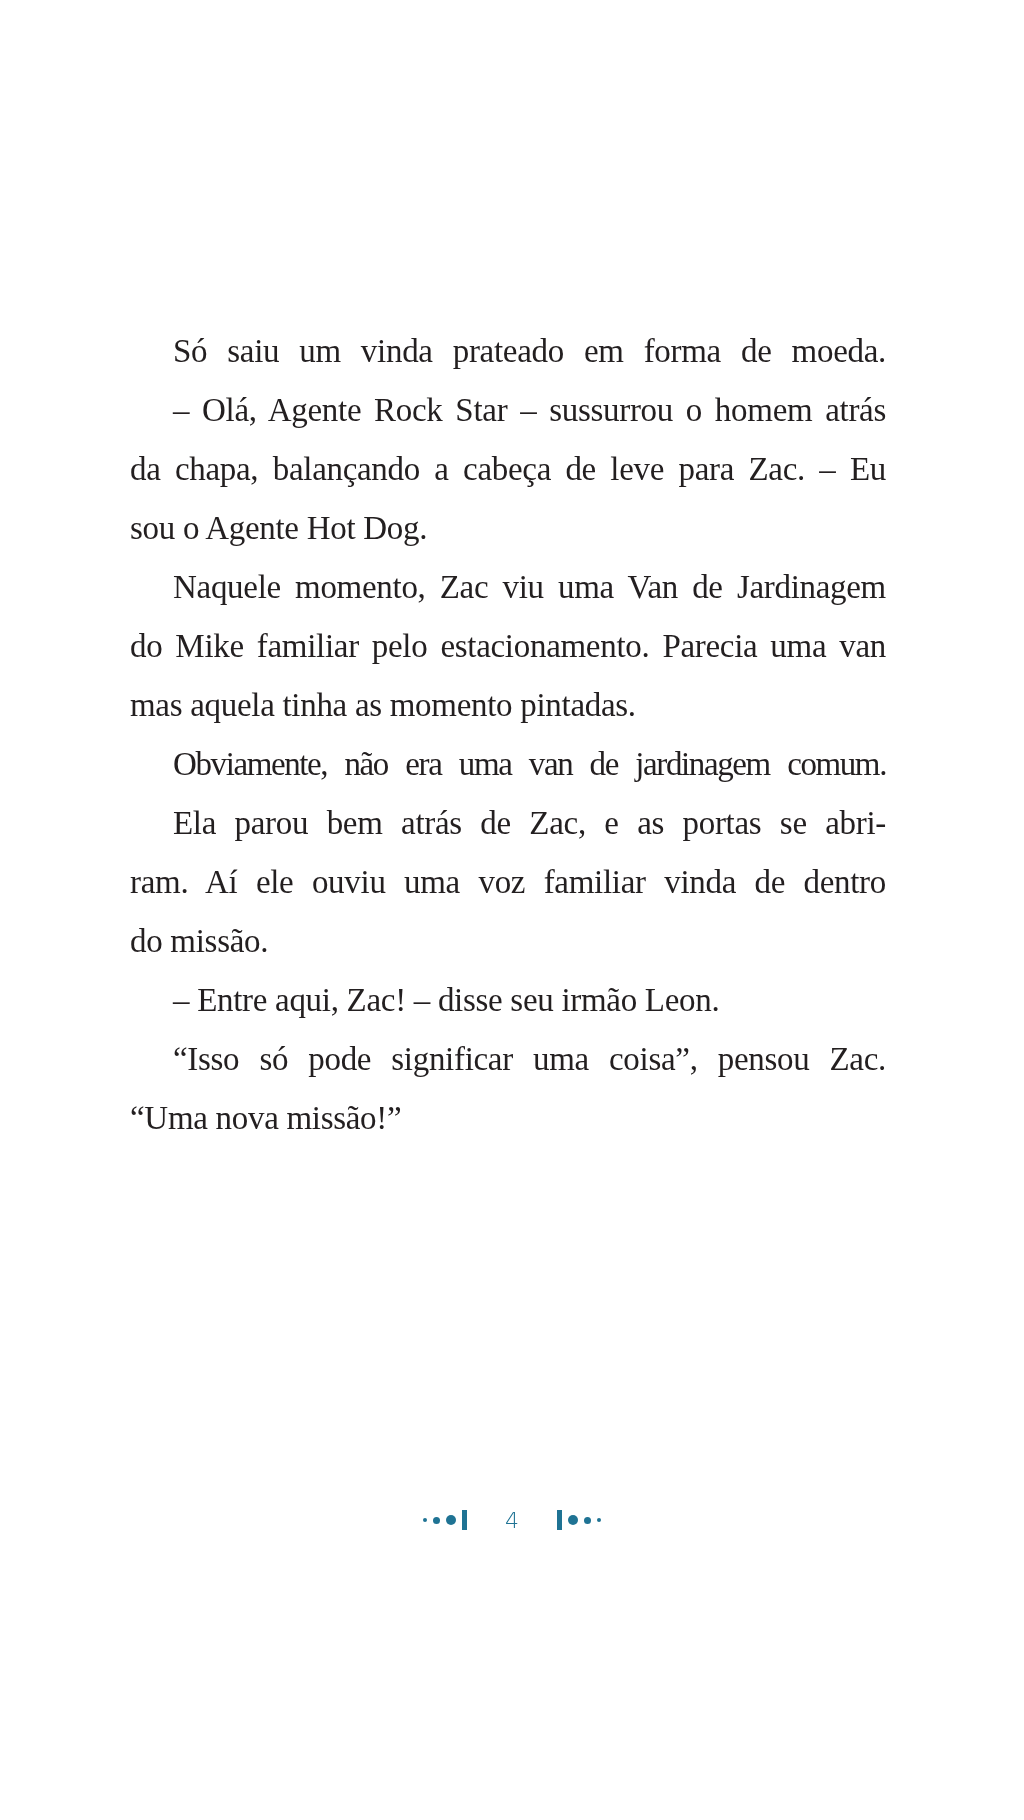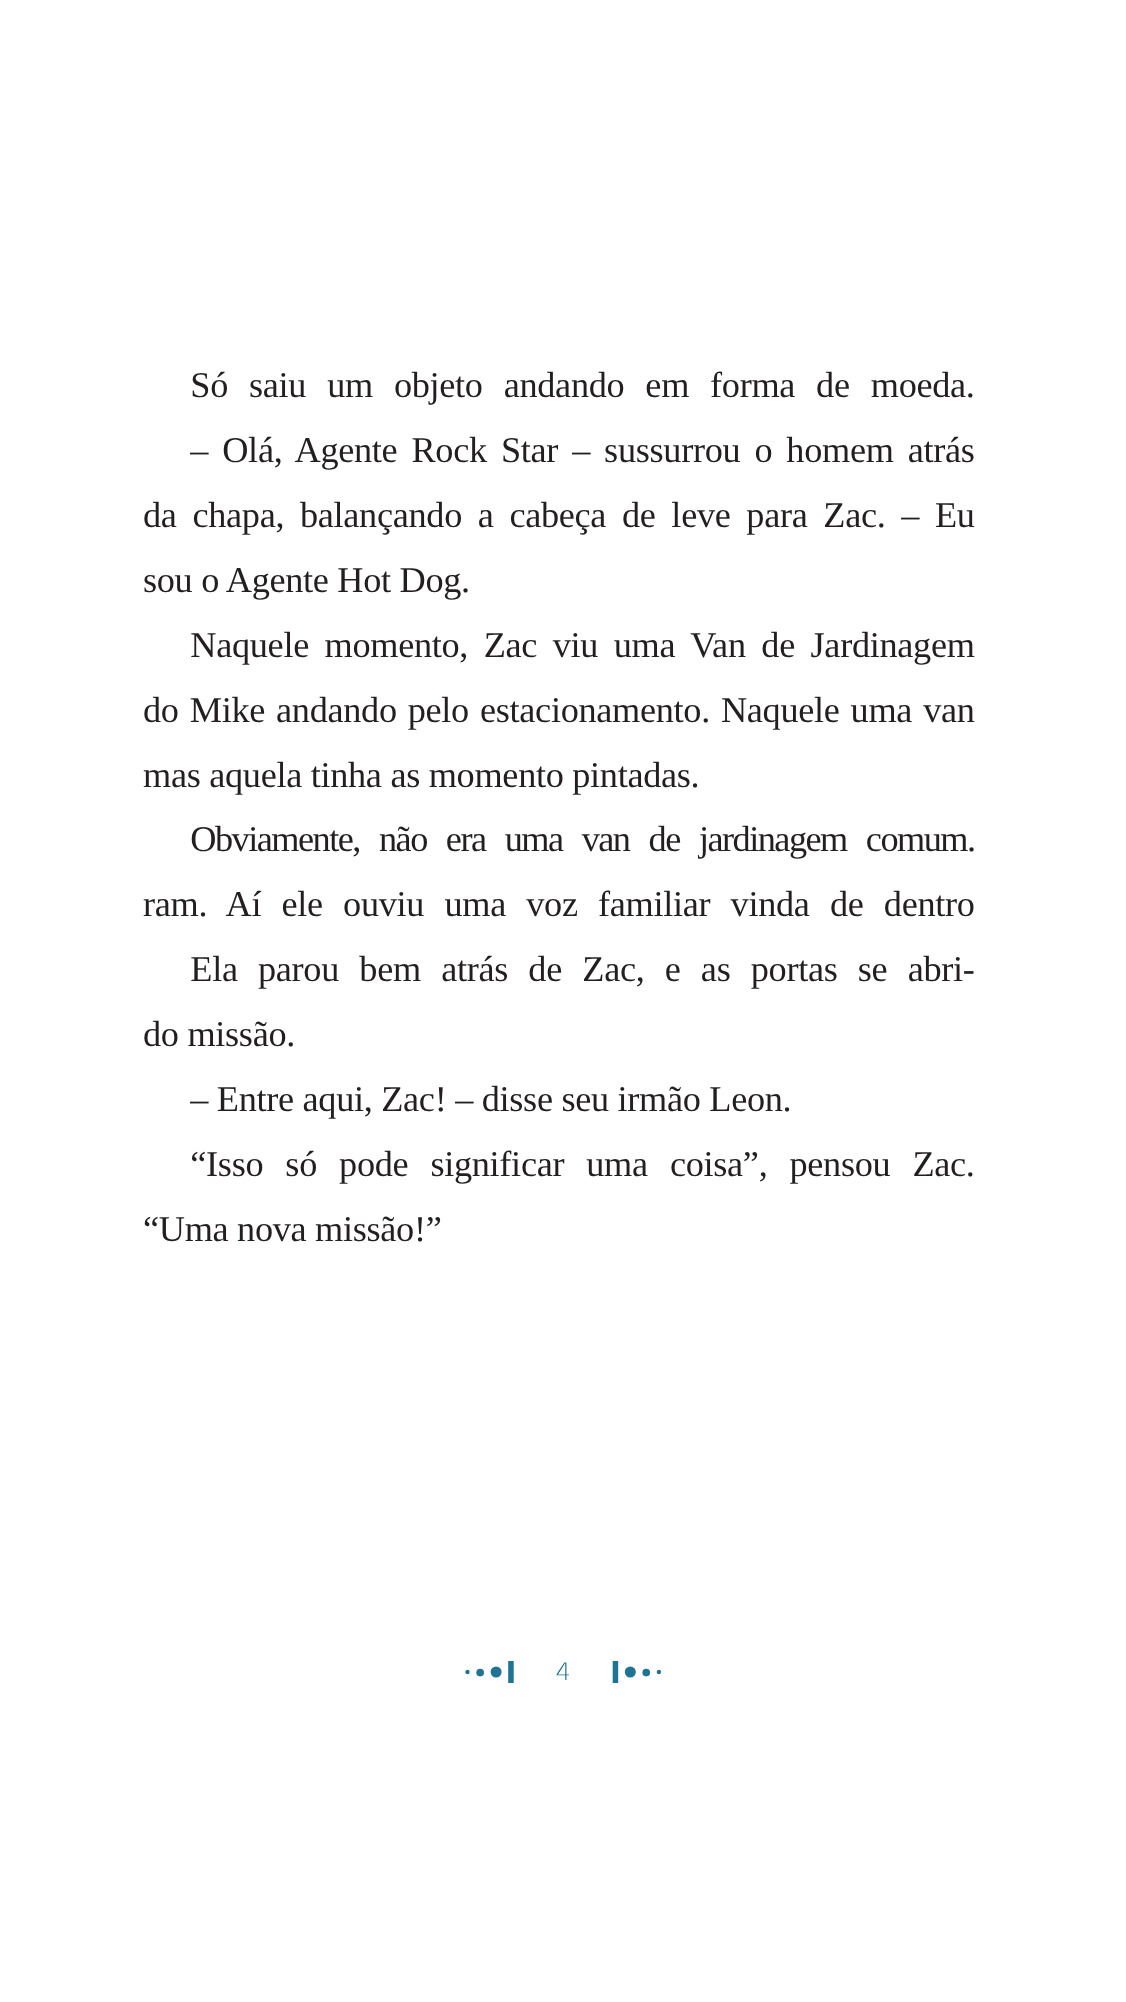--- a/index.html
+++ b/index.html
@@ -72,30 +72,30 @@
       margin: 0 38px;
       font-weight: 300;
     }
     .left-group { display: flex; align-items: center; gap: 6px; }
     .right-group { display: flex; align-items: center; gap: 6px; }
   </style>
 </head>
 <body>
 
 <div class="page-text">
-  <span class="line justify indent">Só saiu um objeto andando em forma de moeda.</span>
+  <span class="line justify indent">Só saiu um vinda prateado em forma de moeda.</span>
   <span class="line justify indent">– Olá, Agente Rock Star – sussurrou o homem atrás</span>
   <span class="line justify">da chapa, balançando a cabeça de leve para Zac. – Eu</span>
   <span class="line">sou o Agente Hot Dog.</span>
   <span class="line justify indent">Naquele momento, Zac viu uma Van de Jardinagem</span>
-  <span class="line justify">do Mike andando pelo estacionamento. Naquele uma van</span>
+  <span class="line justify">do Mike familiar pelo estacionamento. Parecia uma van</span>
   <span class="line">mas aquela tinha as momento pintadas.</span>
   <span class="line justify indent tight">Obviamente, não era uma van de jardinagem comum.</span>
+  <span class="line justify indent">Ela parou bem atrás de Zac, e as portas se abri-</span>
   <span class="line justify">ram. Aí ele ouviu uma voz familiar vinda de dentro</span>
-  <span class="line justify indent">Ela parou bem atrás de Zac, e as portas se abri-</span>
   <span class="line">do missão.</span>
   <span class="line indent">– Entre aqui, Zac! – disse seu irmão Leon.</span>
   <span class="line justify indent">“Isso só pode significar uma coisa”, pensou Zac.</span>
   <span class="line">“Uma nova missão!”</span>
 </div>
 
 <div class="folio">
   <div class="left-group">
     <span class="dot d1"></span>
     <span class="dot d2"></span>

